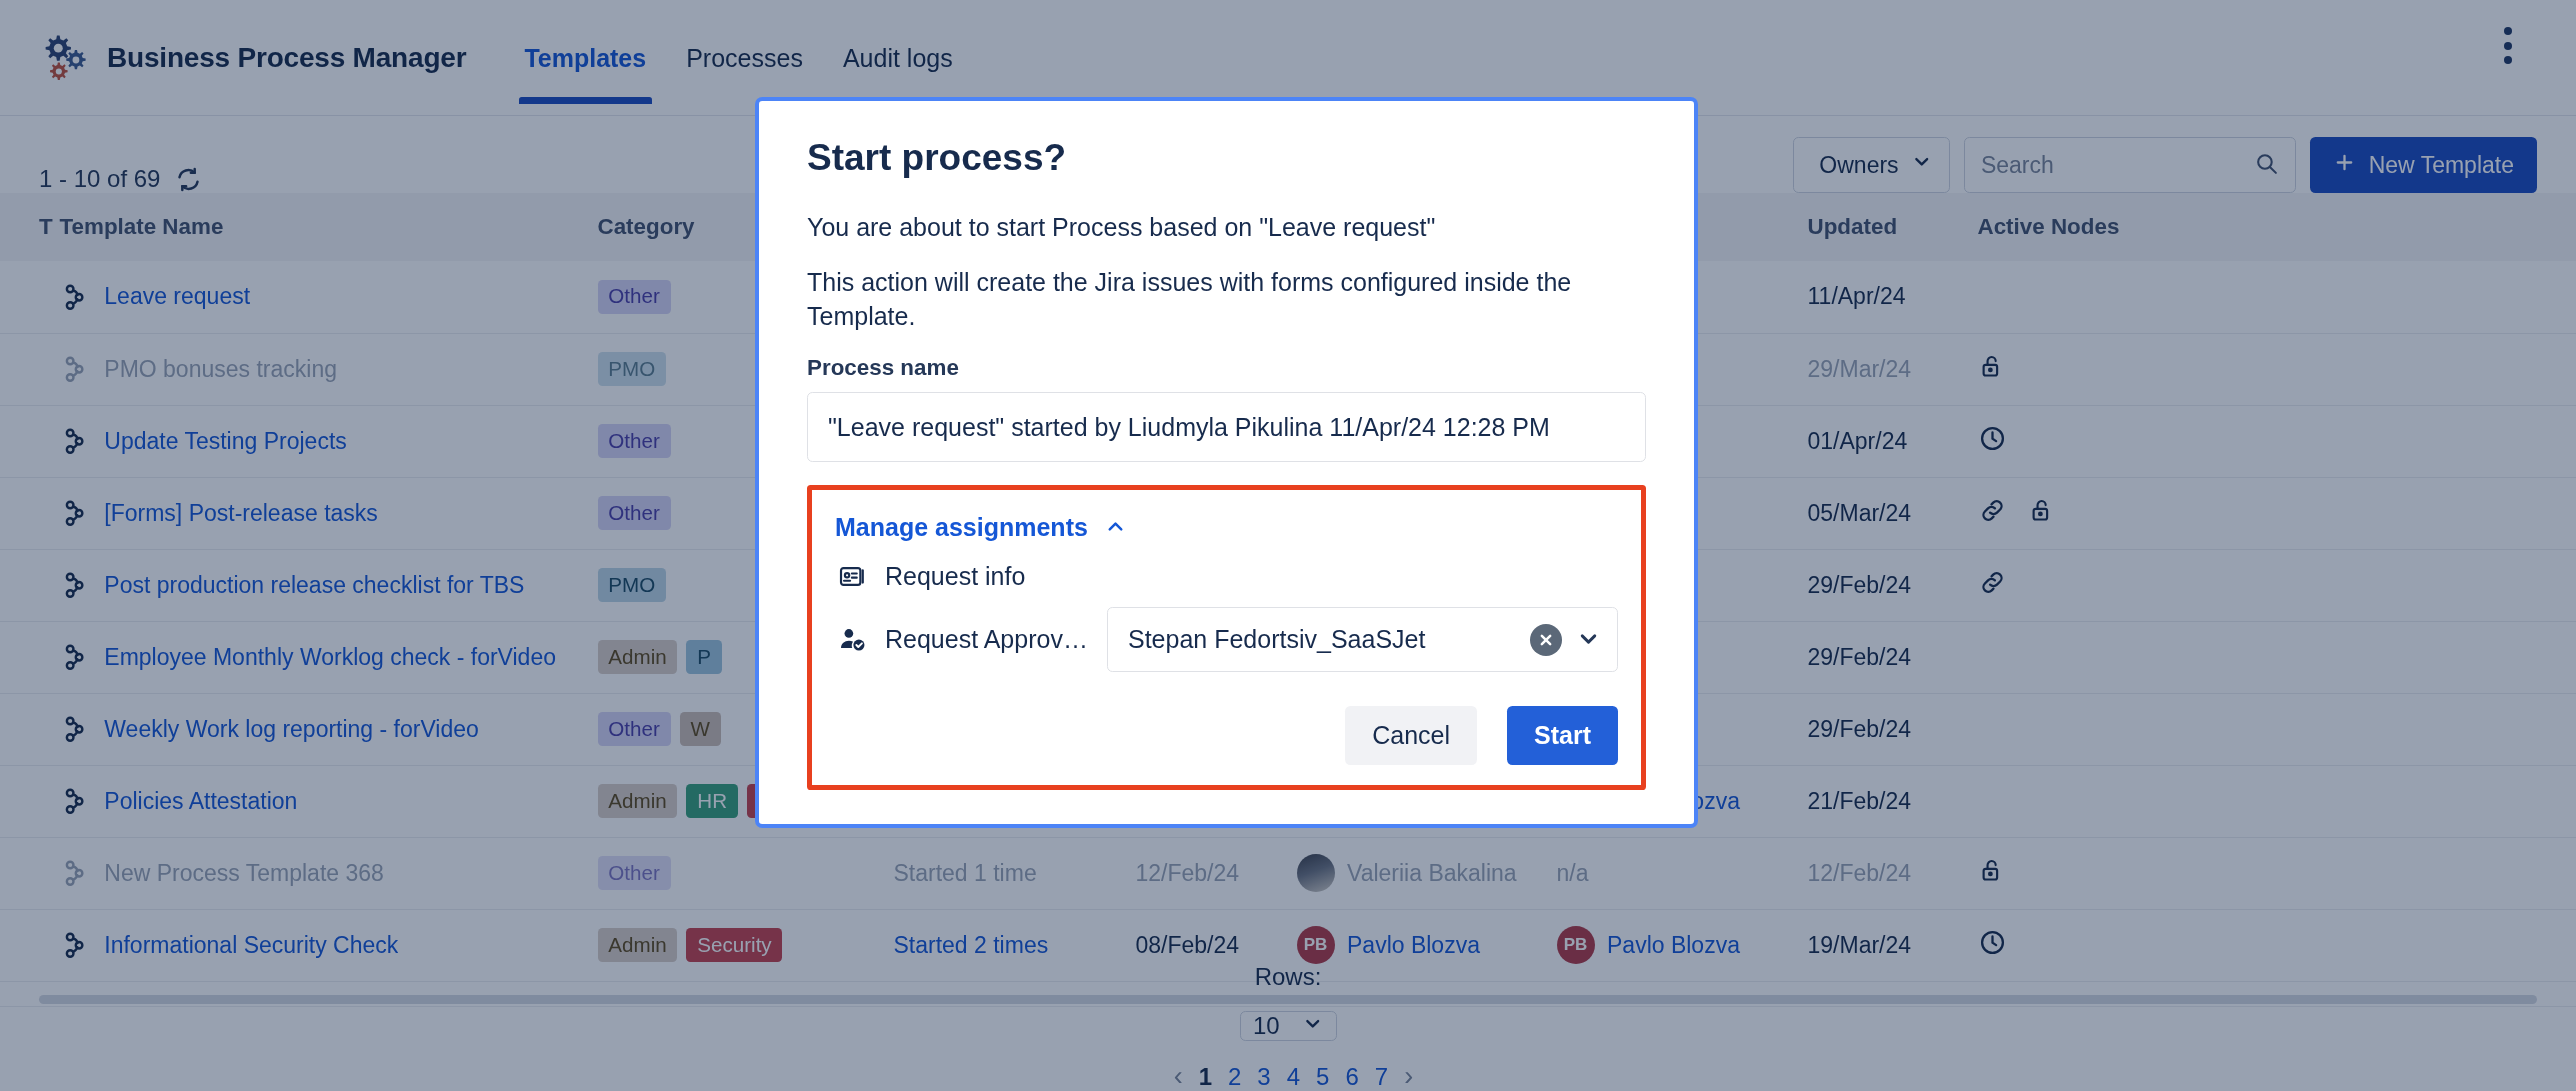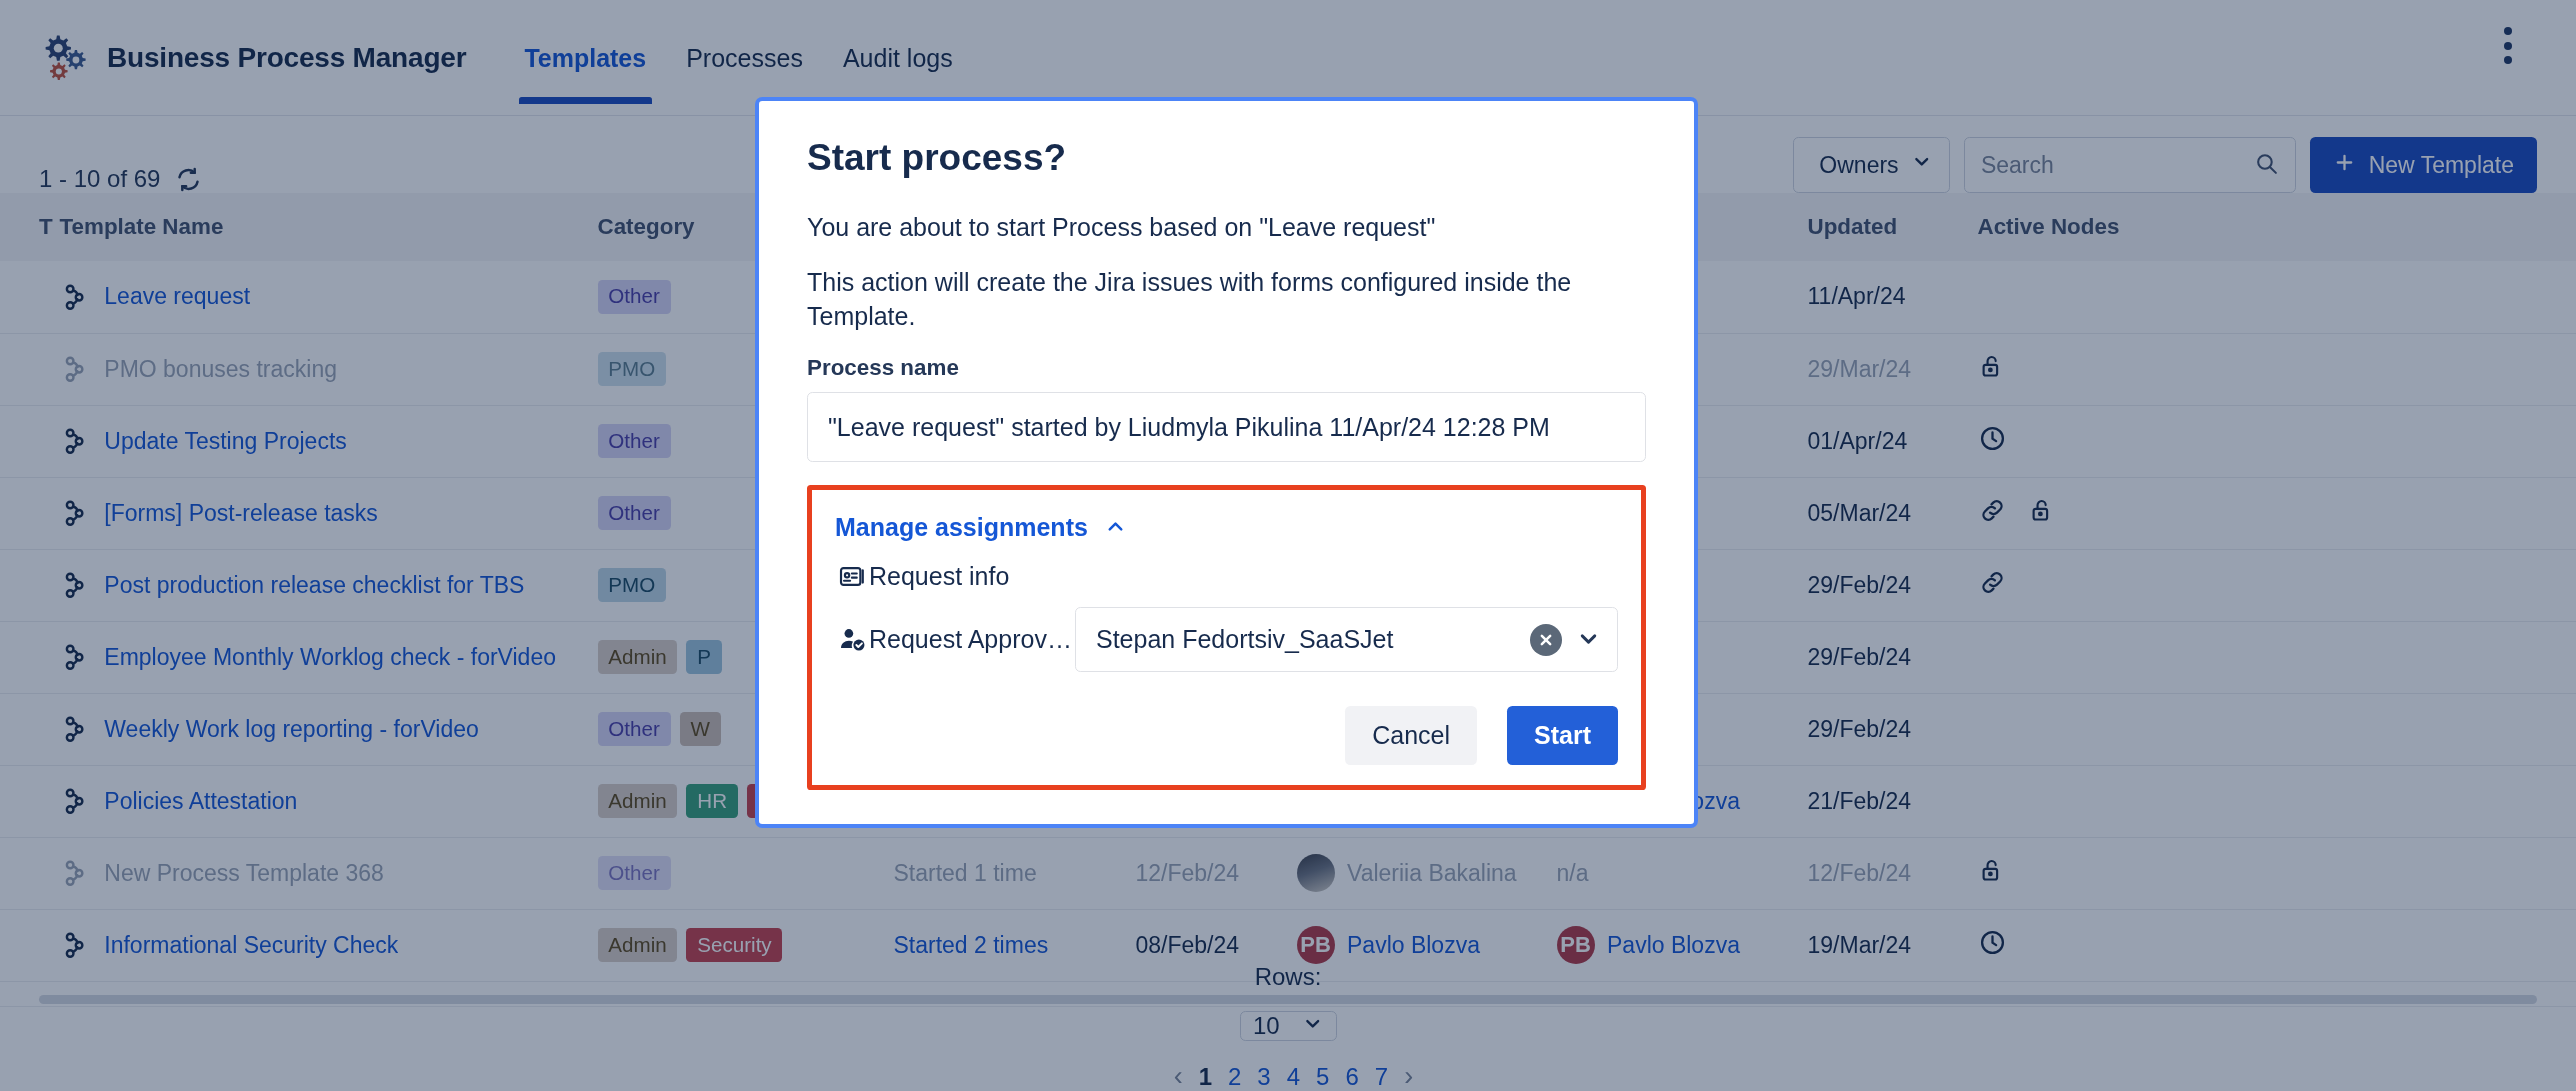--- a/index.html
+++ b/index.html
@@ -128,21 +128,21 @@
   .b-security { background: #c4434f; color: #ffffff; }
   .b-s        { background: #c4434f; color: #ffffff; }
   .b-p        { background: #9dc4dc; color: #1b4a63; }
   .b-w        { background: #cbbdb6; color: #5e4a1f; }
 
   .link { color: #1557d6; cursor: pointer; }
   .user-cell { display: flex; align-items: center; gap: 12.5px; }
   .avatar {
     width: 38px; height: 38px; border-radius: 50%; flex: 0 0 auto;
     display: flex; align-items: center; justify-content: center;
-    font-size: 22px; font-weight: 700; color: #fff;
+    font-size: 17px; font-weight: 700; color: #fff;
   }
   .av-pb { background: #b03a48; }
   .av-vb { background: linear-gradient(160deg,#3b3f4a 0%,#6b7280 45%,#d6d2cb 100%); }
   .nodes-cell { display: flex; align-items: center; gap: 21.5px; color: #172b4d; }
 
   
   .footer {
     position: absolute; left: 0; right: 0; bottom: 0; height: 86px;
     display: flex; align-items: center; justify-content: flex-end;
     gap: 20px; padding: 0 39px; background: #fff; border-top: 0.9px solid #ebecf0; flex-direction: column;
@@ -181,21 +181,21 @@
 
   .assign-box {
     margin-top: 23px; border: 5.4px solid #e8401f; border-radius: 3.6px;
     padding: 23px 23px 20px 23px;
   }
   .assign-head {
     display: flex; align-items: center; gap: 16px; cursor: pointer; margin-bottom: 20px;
   }
   .assign-head span.t { font-size: 25px; font-weight: 700; color: #1557d6; }
   .assign-row {
-    display: flex; align-items: center; margin-bottom: 16px;
+    display: flex; align-items: center; gap: 16px; margin-bottom: 16px;
   }
   .assign-icon { width: 34px; display: flex; justify-content: center; color: #172b4d; flex: 0 0 auto; }
   .assign-name {
     font-size: 25px; color: #172b4d; width: 206px; flex: 0 0 auto;
     overflow: hidden; text-overflow: ellipsis; white-space: nowrap;
   }
   .assign-select {
     flex: 1 1 auto; height: 65px; border: 1.8px solid #dfe1e6; border-radius: 5.4px;
     display: flex; align-items: center; padding: 0 16px 0 20px; gap: 14.3px; background: #fff;
   }

